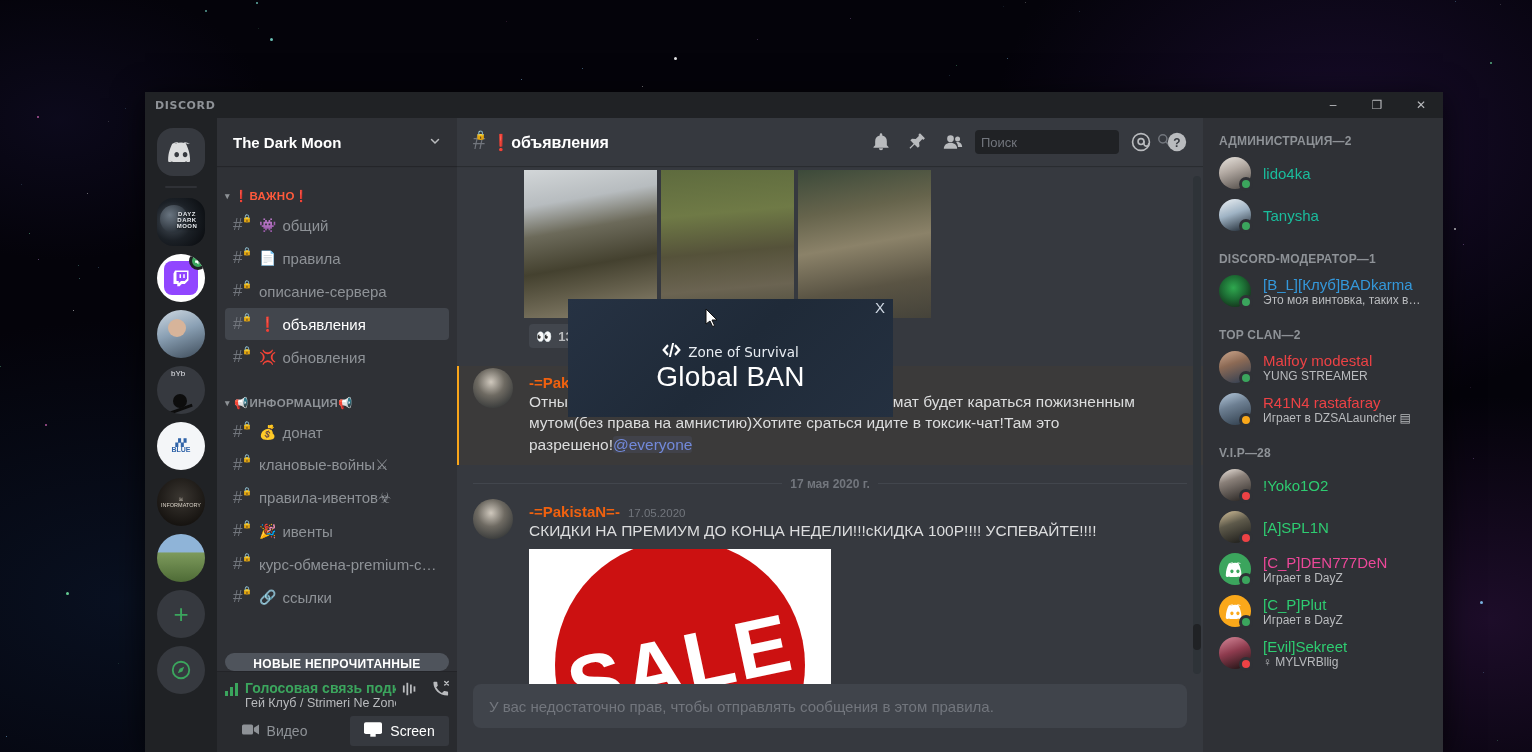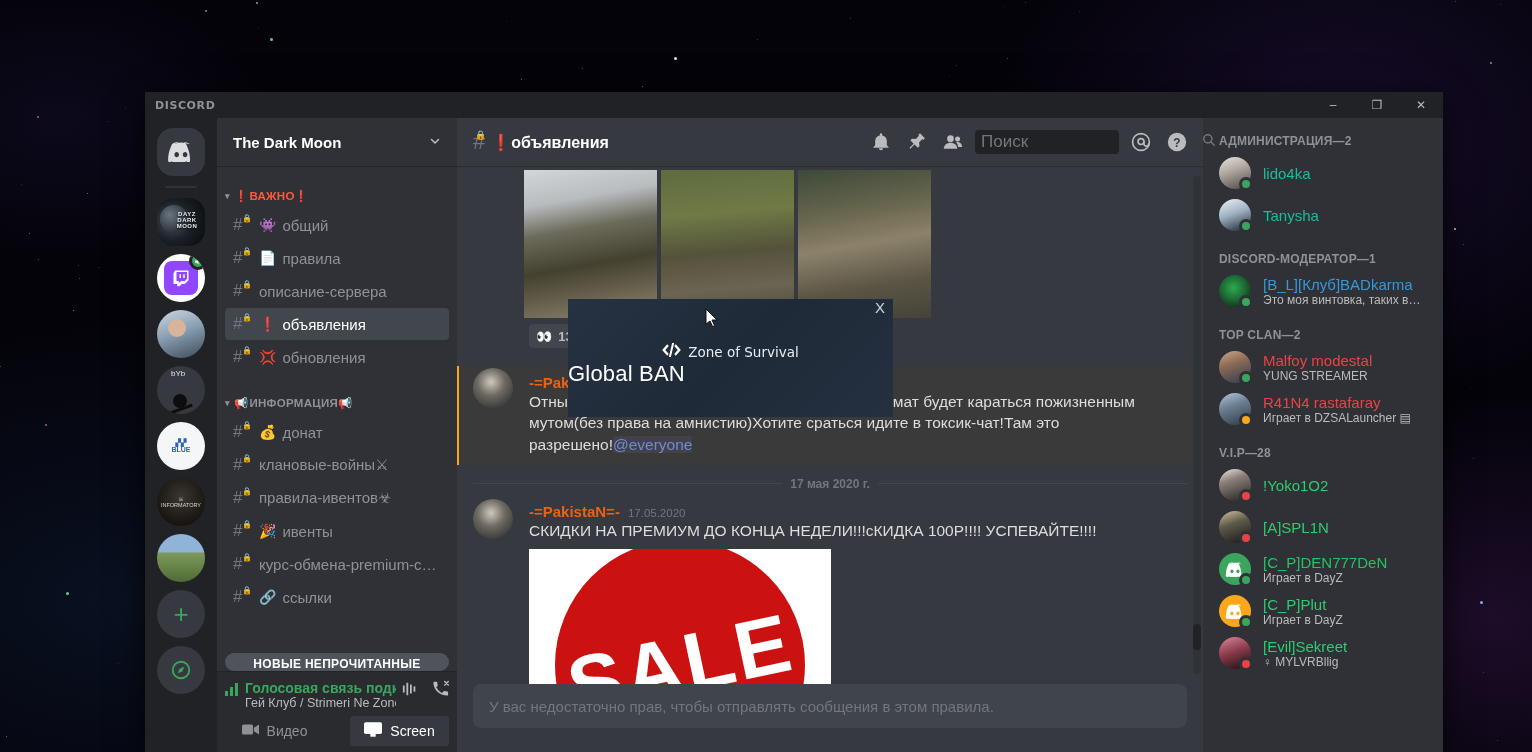--- a/index.html
+++ b/index.html
@@ -145,21 +145,21 @@
   }
   #chan-header .hash { color:#72767d; font-size:22px; margin-right:6px; position:relative; }
   #chan-header .title { color:#fff; font-weight:700; font-size:16px; }
   #chan-header .spacer { flex:1; }
   #chan-header .hicon { width:36px;height:36px; display:flex;align-items:center;justify-content:center; color:#b9bbbe; cursor:pointer;}
   #search {
     width:144px; height:24px; background:#202225; border-radius:4px;
     display:flex; align-items:center; padding:0 6px; cursor:text; margin:0 4px;
   }
   #search input {
-    flex:1; background:transparent; border:0; outline:0; color:#dcddde; font-size:17px;
+    flex:1; background:transparent; border:0; outline:0; color:#dcddde; font-size:13px;
     font-family:"Liberation Sans",sans-serif;
   }
   #search input::placeholder { color:#72767d; }
 
   #messages { flex:1; position:relative; overflow:hidden; }
   #msg-scroll { position:absolute; inset:0; padding-bottom:8px; }
   .msg { padding:2px 48px 2px 72px; position:relative; }
   .msg.mention { background:#3b3a3a; box-shadow: inset 2px 0 0 #faa61a; }
   .msg .mavatar { position:absolute; left:16px; top:2px; width:40px;height:40px;border-radius:50%;overflow:hidden;}
   .msg .mhead { display:flex; align-items:baseline; gap:8px; }
@@ -214,21 +214,21 @@
     color:#fff;
   }
   #ad-overlay .adclose {
     position:absolute; right:8px; top:0px; font-size:15px; color:#cfd8e3; cursor:pointer;
     font-family:"Liberation Sans",sans-serif;
   }
   #ad-overlay .adbrand {
     display:flex; align-items:center; justify-content:center; gap:7px; margin-top:44px;
     font-size:13.5px; color:#e8edf3; font-family:"DejaVu Sans", sans-serif;
   }
-  #ad-overlay .adtitle { text-align:left; font-size:22px; margin-top:1px; letter-spacing:.2px; }
+  #ad-overlay .adtitle { text-align:center; font-size:28px; margin-top:1px; letter-spacing:.2px; }
   #cursor { position:absolute; left:705px; top:308px; z-index:60; }
 </style>
 </head>
 <body>
 
 <div id="wallpaper">
     <div class="star" style="left: 751.316px; top: 421.714px; background: rgb(138, 208, 255); opacity: 0.24; width: 1px; height: 1px;"></div>
     <div class="star" style="left: 678.998px; top: 380.8px; background: rgb(123, 224, 210); opacity: 0.21; width: 1px; height: 1px;"></div>
     <div class="star" style="left: 902.992px; top: 308.94px; background: rgb(255, 122, 217); opacity: 0.36; width: 1px; height: 1px;"></div>
     <div class="star" style="left: 1007.2px; top: 57.5895px; background: rgb(138, 208, 255); opacity: 0.52; width: 1px; height: 1px;"></div>
@@ -794,21 +794,21 @@
       <div class="member">
         <div class="av">
           <div class="img" style="background:#3ba55d;display:flex;align-items:center;justify-content:center;">
             <svg width="20" height="15" viewBox="0 0 28 20" fill="#fff">
                 <path d="M23 1.7A22.5 22.5 0 0 0 17.4 0l-.3.5c1.7.4 3.3 1.1 4.8 2.1a16.4 16.4 0 0 0-14.2-.6c-.5.2-.8.4-.8.4.5-.4 1.4-.9 2.6-1.4A18 18 0 0 1 11 .5L10.8 0C8.9.2 7 .7 5.3 1.7 3.4 5.3.7 12.3 1.2 19.2c2.1 2.8 5.2 3 5.2 3l.9-1.2c-1.5-.4-2.8-1.3-3.9-2.3.5.2.9.5 1.4.7a16.8 16.8 0 0 0 14.7-.1c.4-.2.9-.4 1.4-.7-1.1 1.1-2.4 2-3.9 2.4l.8 1.2s3.1-.2 5.2-3c.5-6.9-2.2-13.9-4.1-17.5zM9.7 15.2c-1.3 0-2.3-1.2-2.3-2.6 0-1.4 1-2.6 2.3-2.6s2.3 1.2 2.3 2.6c0 1.4-1 2.6-2.3 2.6zm8.4 0c-1.3 0-2.3-1.2-2.3-2.6 0-1.4 1-2.6 2.3-2.6s2.3 1.2 2.3 2.6c0 1.4-1 2.6-2.3 2.6z"></path>
               </svg>
           </div>
           <span class="status online"></span>
         </div>
         <div class="minfo">
-          <div class="mn" style="color:#22c55e;">[C_P]DEN777DeN</div>
+          <div class="mn" style="color:#ec4899;">[C_P]DEN777DeN</div>
           <div class="ms">Играет в DayZ</div>
         </div>
       </div>
       <div class="member">
         <div class="av">
           <div class="img" style="background:#faa81a;display:flex;align-items:center;justify-content:center;">
             <svg width="20" height="15" viewBox="0 0 28 20" fill="#fff">
                 <path d="M23 1.7A22.5 22.5 0 0 0 17.4 0l-.3.5c1.7.4 3.3 1.1 4.8 2.1a16.4 16.4 0 0 0-14.2-.6c-.5.2-.8.4-.8.4.5-.4 1.4-.9 2.6-1.4A18 18 0 0 1 11 .5L10.8 0C8.9.2 7 .7 5.3 1.7 3.4 5.3.7 12.3 1.2 19.2c2.1 2.8 5.2 3 5.2 3l.9-1.2c-1.5-.4-2.8-1.3-3.9-2.3.5.2.9.5 1.4.7a16.8 16.8 0 0 0 14.7-.1c.4-.2.9-.4 1.4-.7-1.1 1.1-2.4 2-3.9 2.4l.8 1.2s3.1-.2 5.2-3c.5-6.9-2.2-13.9-4.1-17.5zM9.7 15.2c-1.3 0-2.3-1.2-2.3-2.6 0-1.4 1-2.6 2.3-2.6s2.3 1.2 2.3 2.6c0 1.4-1 2.6-2.3 2.6zm8.4 0c-1.3 0-2.3-1.2-2.3-2.6 0-1.4 1-2.6 2.3-2.6s2.3 1.2 2.3 2.6c0 1.4-1 2.6-2.3 2.6z"></path>
               </svg>
           </div>

